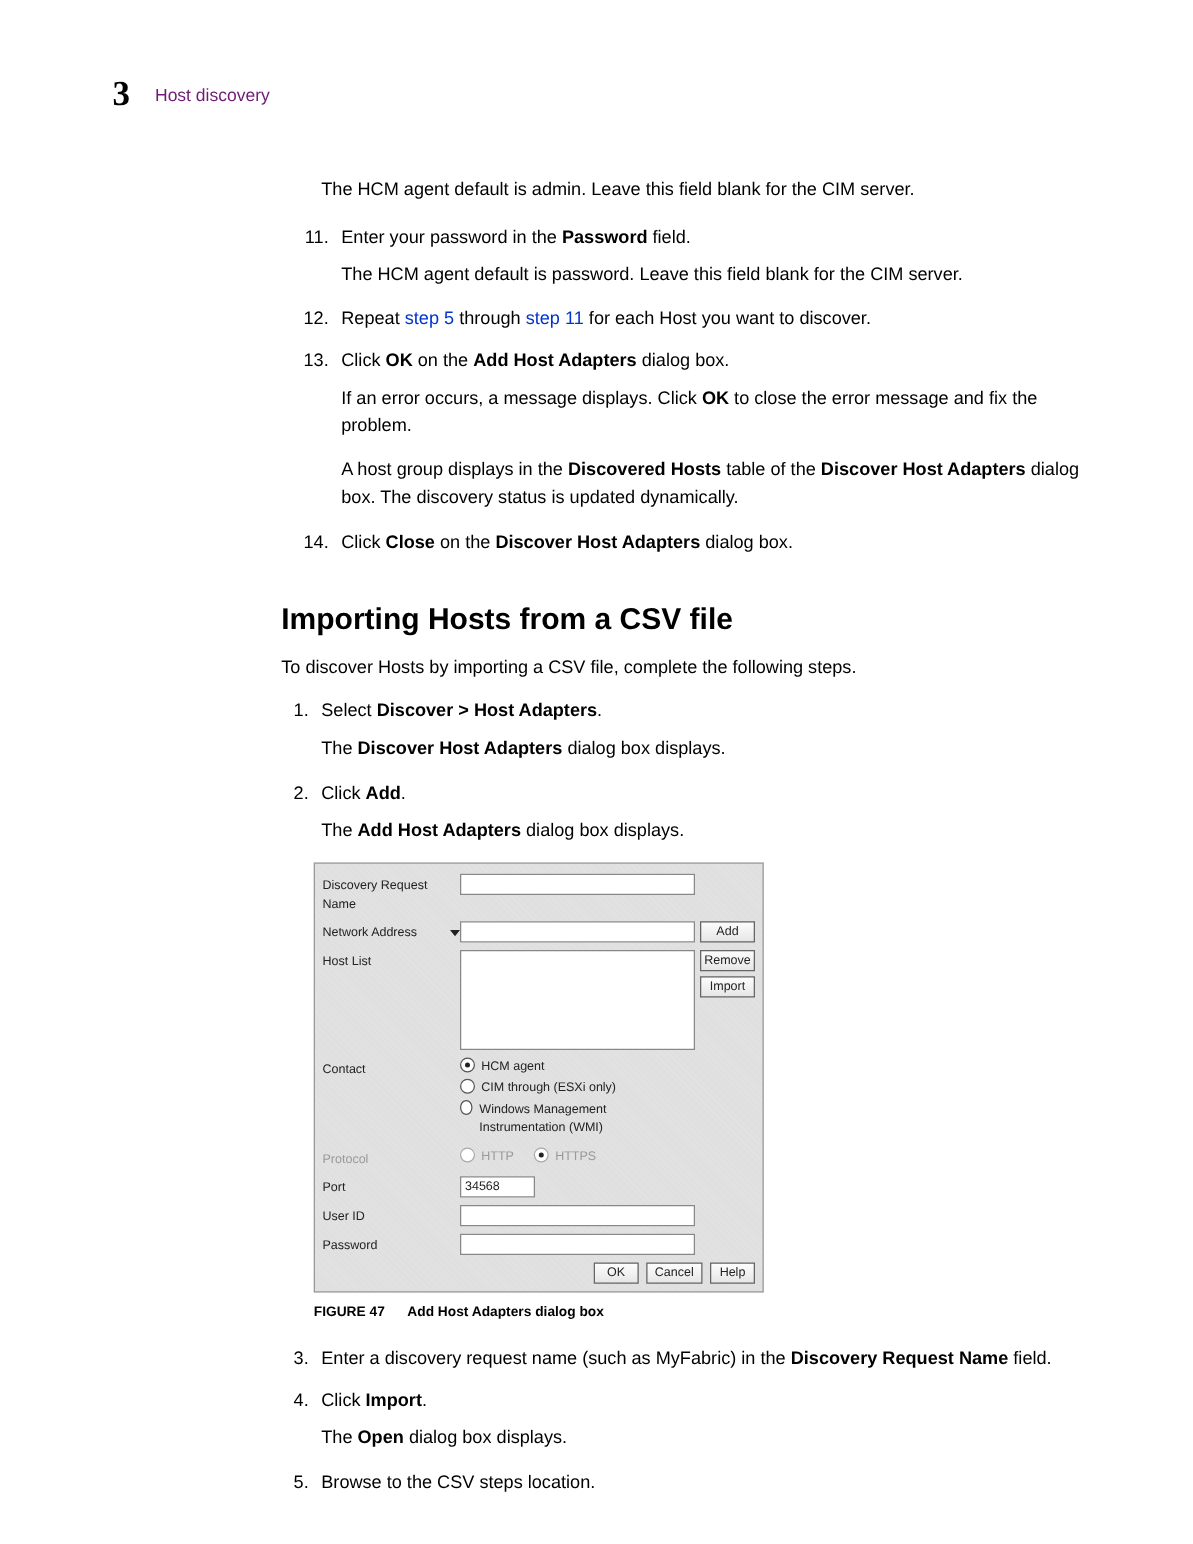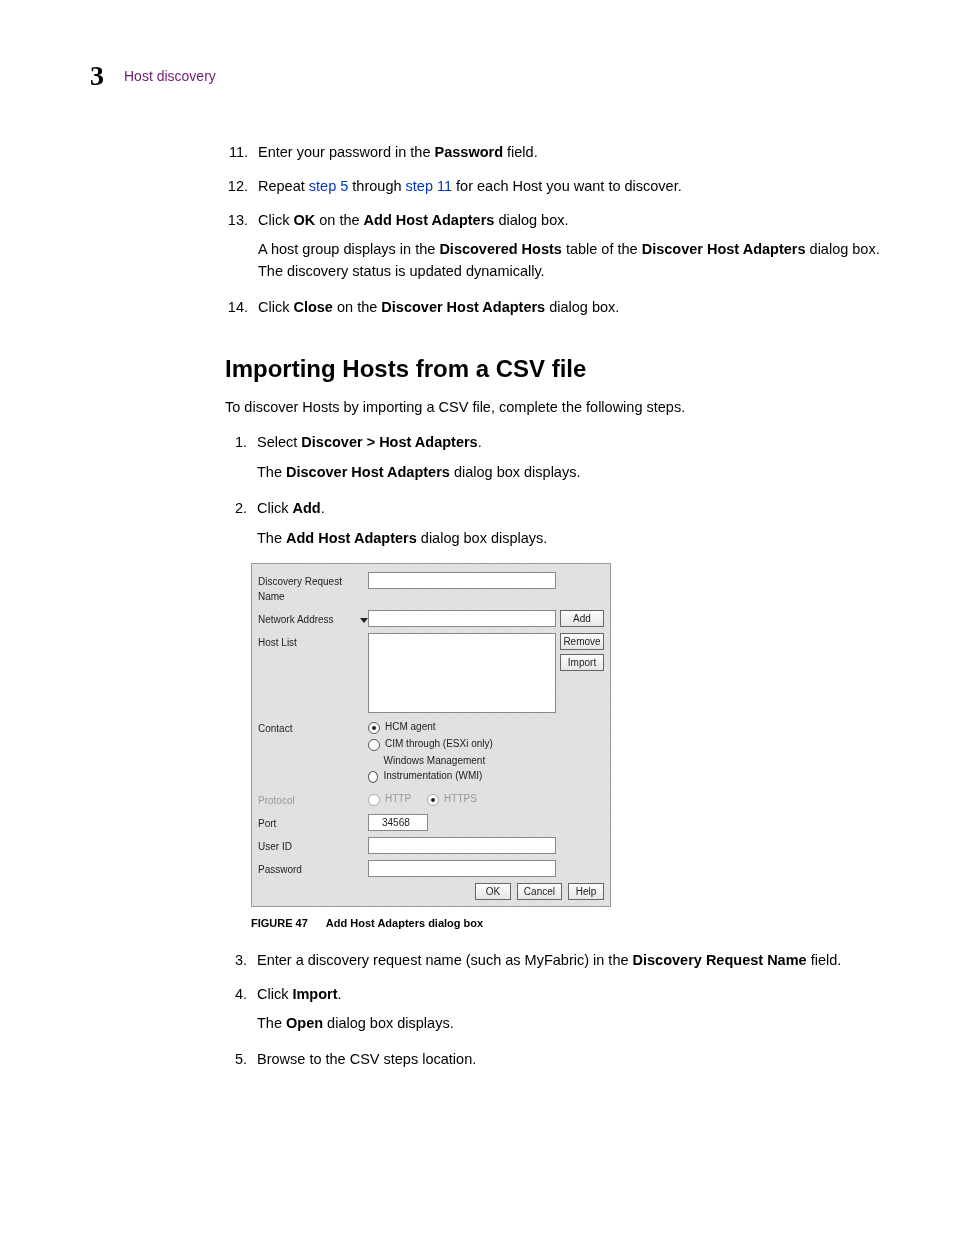--- a/index.html
+++ b/index.html
@@ -31,21 +31,21 @@
   }
   .body {
     margin-left: 135px;
     font-size: 14.5px;
     line-height: 1.5;
   }
   .body p { margin: 8px 0 14px 0; }
   ol.cont {
     list-style: decimal;
     padding-left: 26px;
-    margin: 1px;
+    margin: 16px;
     counter-reset: item 10;
   }
   ol.cont > li { margin-bottom: 12px; padding-left: 6px; }
   ol.fresh {
     list-style: decimal;
     padding-left: 26px;
     margin: 0;
   }
   ol.fresh > li { margin-bottom: 12px; padding-left: 6px; }
   .sub { margin: 8px 0 14px 0; }
@@ -96,50 +96,55 @@
     background: linear-gradient(#fdfdfd,#e6e6e6);
     font-size: 10px;
     padding: 0 6px;
     display:flex;align-items:center;justify-content:center;
     min-width: 36px;
     box-sizing:border-box;
   }
   .caret {
     width:0;height:0;border-left:4px solid transparent;border-right:4px solid transparent;border-top:5px solid #222;
   }
-  .radio-row { display:flex;align-items:flex-end;gap:5px;margin-bottom:2px;}
+  .radio-row { display:flex;align-items:flex-start;gap:5px;margin-bottom:2px;}
   .radio {
     width:10px;height:10px;border:1px solid #555;border-radius:50%;background:#fff;display:flex;align-items:center;justify-content:center;
   }
   .radio.sel::after{content:'';width:4px;height:4px;background:#222;border-radius:50%;}
   .dim { color:#999; }
   .dlg-footer { display:flex;justify-content:flex-end;gap:6px;margin-top:6px;}
   .fig-caption { margin: 6px 0 18px 26px; font-size: 11px; }
   .fig-caption .fl { font-weight: bold; margin-right: 18px; }
 </style>
 </head>
 <body>
 
 <div class="page">
   <div class="header">
     <span class="chapter-num">3</span>
     <span class="section-name">Host discovery</span>
   </div>
 
   <div class="body">
+    <p class="sub" style="margin-left:32px;">The HCM agent default is admin. Leave this field blank for the CIM server.</p>
 
     <ol class="cont" start="11">
       <li>
         <span>Enter your password in the </span><span class="bold">Password</span><span> field.</span>
+        <div class="sub">The HCM agent default is password. Leave this field blank for the CIM server.</div>
       </li>
       <li>
         <span>Repeat </span><span class="link">step 5</span><span> through </span><span class="link">step 11</span><span> for each Host you want to discover.</span>
       </li>
       <li>
         <span>Click </span><span class="bold">OK</span><span> on the </span><span class="bold">Add Host Adapters</span><span> dialog box.</span>
+        <div class="sub">
+          <span>If an error occurs, a message displays. Click </span><span class="bold">OK</span><span> to close the error message and fix the problem.</span>
+        </div>
         <div class="sub">
           <span>A host group displays in the </span><span class="bold">Discovered Hosts</span><span> table of the </span><span class="bold">Discover Host Adapters</span><span> dialog box. The discovery status is updated dynamically.</span>
         </div>
       </li>
       <li>
         <span>Click </span><span class="bold">Close</span><span> on the </span><span class="bold">Discover Host Adapters</span><span> dialog box.</span>
       </li>
     </ol>
 
     <h2 class="subsection">Importing Hosts from a CSV file</h2>
@@ -217,21 +222,21 @@
             <span style="width:6px;"></span>
             <span class="radio sel" style="border-color:#aaa;"></span>
               <span>HTTPS</span>
           </div>
         </div>
         <div class="dlg-side"></div>
       </div>
       <div class="dlg-row">
         <div class="dlg-label">Port</div>
         <div class="dlg-main">
-            <div class="dlg-input short" style="padding-left:13px;line-height:15px;"><span>34568</span></div>
+            <div class="dlg-input short" style="padding-left:3px;line-height:15px;"><span>34568</span></div>
           </div>
         <div class="dlg-side"></div>
       </div>
       <div class="dlg-row">
         <div class="dlg-label">User ID</div>
         <div class="dlg-main">
             <div class="dlg-input"></div>
           </div>
         <div class="dlg-side"></div>
       </div>

